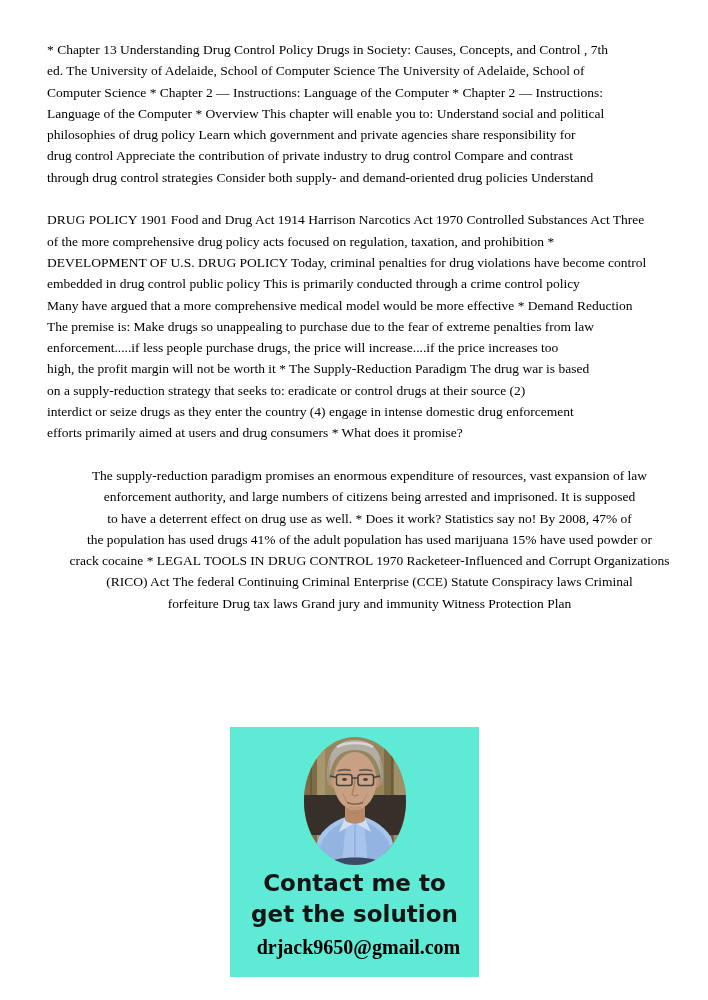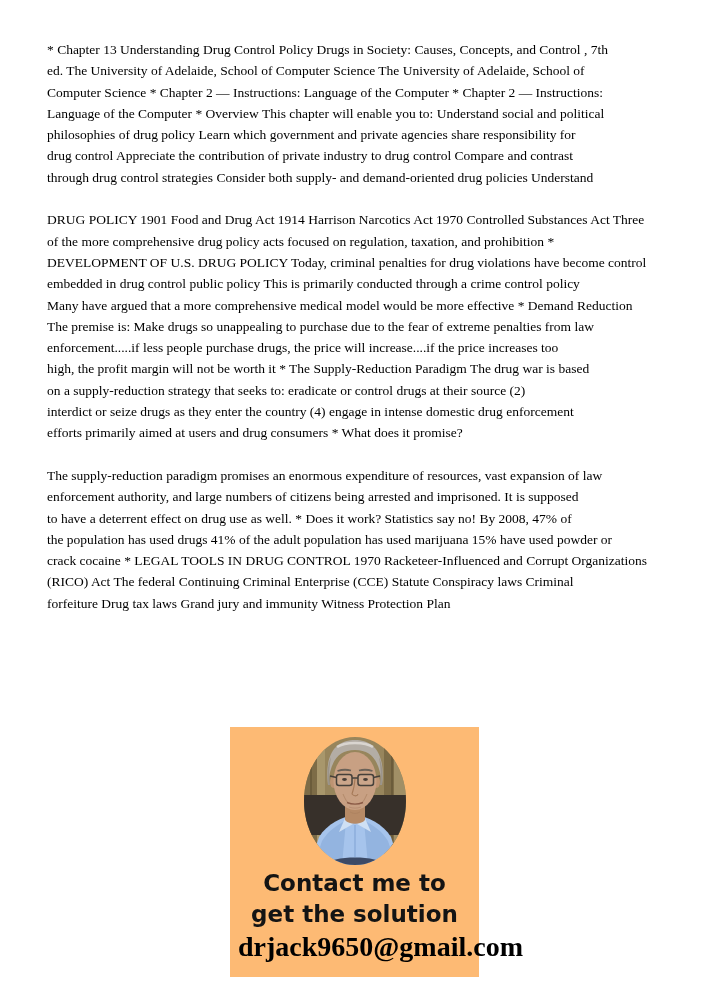--- a/index.html
+++ b/index.html
@@ -21,20 +21,21 @@
     width: 645px;
     color: #000000;
     font-family: "Liberation Serif", serif;
     font-size: 13.5px;
   }
   .para {
     margin: 0 0 21.3px 0;
   }
   .para:last-child {
     margin-bottom: 0;
+    text-align: center;
   }
   .line {
     line-height: 21.3px;
     white-space: nowrap;
   }
   .contact-card {
     position: absolute;
     left: 230px;
     top: 727px;
     width: 249px;
@@ -53,21 +54,21 @@
     font-size: 23px;
     line-height: 31px;
     color: #141414;
   }
   .card-line-1 {
     margin-top: 3px;
   }
   .card-email {
     font-family: "Liberation Serif", serif;
     font-weight: 700;
-    font-size: 28px;
+    font-size: 20px;
     line-height: 28px;
     color: #000000;
     margin-top: 3px;
     padding-left: 8px;
   }
 </style>
 </head>
 <body>
 
 <div class="doc-text">
@@ -97,21 +98,21 @@
     <div class="line">The supply-reduction paradigm promises an enormous expenditure of resources, vast expansion of law</div>
     <div class="line">enforcement authority, and large numbers of citizens being arrested and imprisoned. It is supposed</div>
     <div class="line">to have a deterrent effect on drug use as well. * Does it work? Statistics say no! By 2008, 47% of</div>
     <div class="line">the population has used drugs 41% of the adult population has used marijuana 15% have used powder or</div>
     <div class="line">crack cocaine * LEGAL TOOLS IN DRUG CONTROL 1970 Racketeer-Influenced and Corrupt Organizations</div>
     <div class="line">(RICO) Act The federal Continuing Criminal Enterprise (CCE) Statute Conspiracy laws Criminal</div>
     <div class="line">forfeiture Drug tax laws Grand jury and immunity Witness Protection Plan</div>
   </div>
 </div>
 
-<div class="contact-card" style="background-color: #fdba74;">
+<div class="contact-card" style="background-color: #5eead4;">
   <svg class="portrait" viewBox="0 0 102 128" xmlns="http://www.w3.org/2000/svg">
     <defs>
       <clipPath id="ovalClip">
         <ellipse cx="51" cy="64" rx="51" ry="64"></ellipse>
       </clipPath>
     </defs>
     <g clip-path="url(#ovalClip)">
 
       <rect x="0" y="0" width="102" height="128" fill="#97855c"></rect>
       <rect x="0" y="0" width="13" height="128" fill="#7d6c47"></rect>

